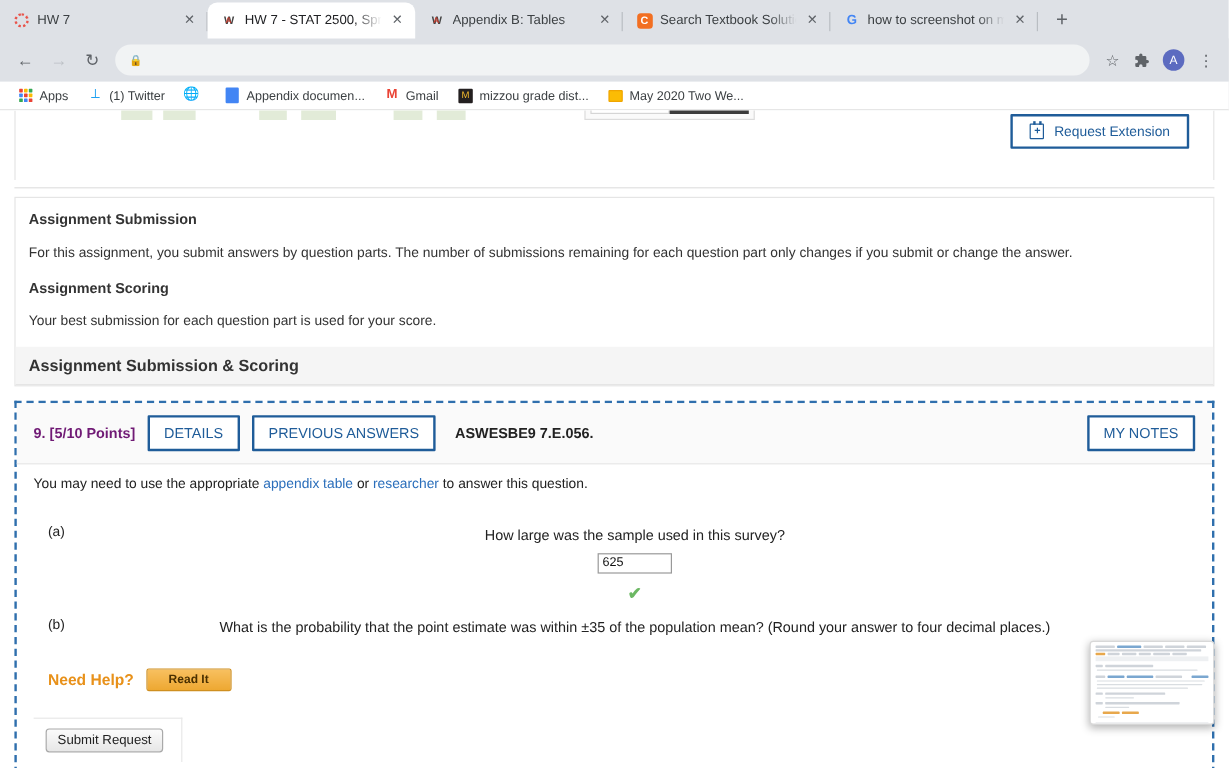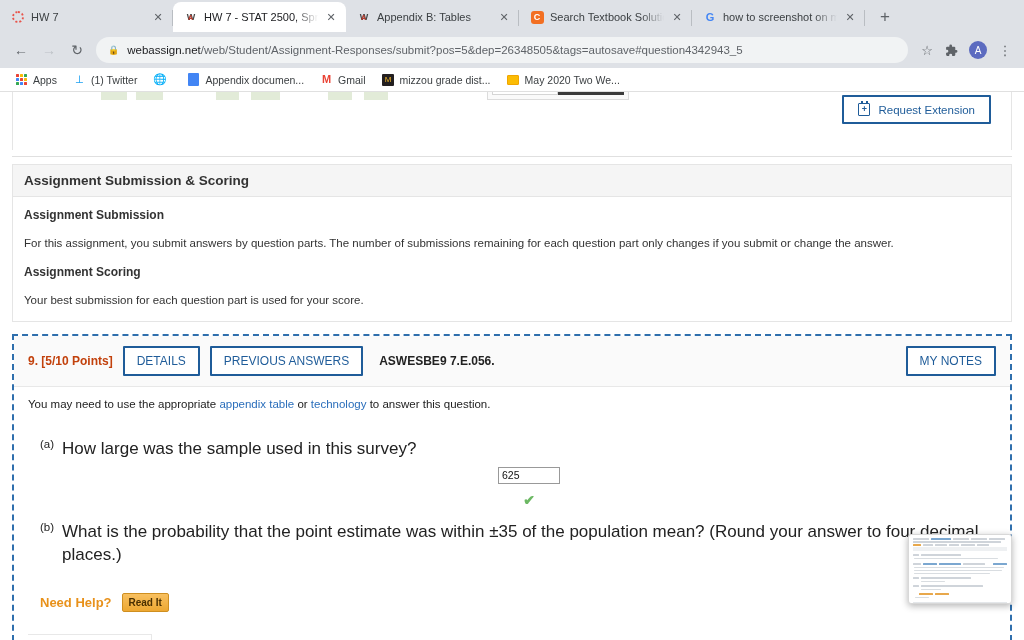--- a/index.html
+++ b/index.html
@@ -188,52 +188,52 @@
   #question-block {
     margin: 12px 12px 0 12px;
     border: 2px dashed #2f6fad; background: #fff;
     position: relative;
   }
   #question-header {
     display: flex; align-items: center; gap: 10px;
     padding: 10px 14px; background: #fafafa;
     border-bottom: 1px solid #e8e8e8;
   }
-  #q-num { font-size: 12px; font-weight: bold; color: #c2410c; white-space: nowrap; }
+  #q-num { font-size: 12px; font-weight: bold; color: #701a75; white-space: nowrap; }
   .q-btn {
     border: 2px solid #1f5c99; color: #1f5c99; background: #fff;
     font-size: 12px; padding: 6px 12px; white-space: nowrap; border-radius: 1px;
   }
   #q-code { font-size: 12px; font-weight: bold; color: #222; margin-left: 6px; }
   #my-notes { margin-left: auto; }
 
   #question-body { padding: 10px 14px 8px 14px; }
   .qtext { font-size: 11.5px; color: #222; margin: 0; line-height: 1.35; }
   .qtext a { color: #2a6ebb; text-decoration: none; }
   .qspace { height: 12px; }
   .part { display: flex; gap: 8px; margin-top: 14px; padding-left: 12px; }
   .part-label { font-size: 11.5px; color: #222; flex: 0 0 auto; }
   .part-content { flex: 1 1 auto; }
-  .part-q { font-size: 17px; color: #222; line-height: 1.35; }
+  .part-q { font-size: 12px; color: #222; line-height: 1.35; text-align: center; }
   .ans-row { display: flex; align-items: center; gap: 9px; margin-top: 6px; flex-direction: column; }
   .ans-input {
     width: 62px; height: 17px; border: 1px solid #999; background: #fff;
     font-size: 10.5px; color: #111; padding: 0 3px; font-family: "Liberation Sans", sans-serif;
     line-height: 17px;
   }
   .mark-ok { color: #6cb863; font-size: 14px; line-height: 1; font-weight: bold; }
   .mark-bad { color: #e8453c; font-size: 13px; line-height: 1; font-weight: bold; }
 
   #need-help-row { display: flex; align-items: center; gap: 10px;
     margin-top: 26px; padding-left: 12px; }
   #need-help-label { color: #e8911a; font-size: 13px; font-weight: bold; }
   #read-it-btn {
     background: linear-gradient(#f8c060, #edA832);
     border: 1px solid #cf8f20; color: #4a3000; font-size: 10px;
-    font-weight: bold; padding: 3px 6px; border-radius: 2px;
+    font-weight: bold; padding: 3px 18px; border-radius: 2px;
   }
 
   #submit-wrap { margin-top: 22px; border-top: 1px solid #e8e8e8;
     border-right: 1px solid #e8e8e8; width: 124px; padding: 8px 10px 8px 10px; }
   #submit-btn {
     background: linear-gradient(#fbfbfb, #e7e7e7);
     border: 1px solid #a9a9a9; border-radius: 3px;
     font-size: 11px; color: #222; padding: 3px 9px;
     font-family: "Liberation Sans", sans-serif;
   }
@@ -300,21 +300,20 @@
 
     <div id="new-tab-btn">+</div>
   </div>
 
   <div id="toolbar">
     <div class="nav-btn">←</div>
     <div class="nav-btn disabled">→</div>
     <div class="nav-btn">↻</div>
     <div id="omnibox">
       <span id="lock-icon">🔒</span>
-      <span id="url-text"><b>webassign.net</b><span>/web/Student/Assignment-Responses/submit?pos=5&amp;dep=26348505&amp;tags=autosave#question4342943_5</span></span>
     </div>
     <div class="tb-icon">☆</div>
     <div class="tb-icon">
       <svg width="13" height="13" viewBox="0 0 24 24" fill="#5f6368">
           <path d="M20.5 11H19V7a2 2 0 0 0-2-2h-4V3.5a2.5 2.5 0 0 0-5 0V5H4a2 2 0 0 0-2 2v3.8h1.5a2.7 2.7 0 0 1 0 5.4H2V20a2 2 0 0 0 2 2h3.8v-1.5a2.7 2.7 0 0 1 5.4 0V22H17a2 2 0 0 0 2-2v-4h1.5a2.5 2.5 0 0 0 0-5z"></path>
         </svg>
     </div>
     <div id="avatar-btn">A</div>
     <div class="tb-icon">⋮</div>
   </div>
@@ -395,40 +394,40 @@
 
     <div id="req-ext">
       <span class="cal">+</span>
       <span>Request Extension</span>
     </div>
   </div>
 
   <div id="hr-under-top"></div>
 
   <div id="submission-panel">
-    <div id="submission-header">Assignment Submission &amp; Scoring</div>
     <div id="submission-body">
       <div class="sub-h">Assignment Submission</div>
       <div class="sub-p">For this assignment, you submit answers by question parts. The number of submissions remaining for each question part only changes if you submit or change the answer.</div>
       <div class="sub-h second">Assignment Scoring</div>
       <div class="sub-p">Your best submission for each question part is used for your score.</div>
     </div>
+    <div id="submission-header">Assignment Submission &amp; Scoring</div>
   </div>
 
   <div id="question-block">
     <div id="question-header">
       <span id="q-num">9.  [5/10 Points]</span>
       <span class="q-btn">DETAILS</span>
       <span class="q-btn">PREVIOUS ANSWERS</span>
       <span id="q-code">ASWESBE9 7.E.056.</span>
       <span class="q-btn" id="my-notes">MY NOTES</span>
     </div>
 
     <div id="question-body">
-      <p class="qtext"><span>You may need to use the appropriate </span><a href="#">appendix table</a><span> or </span><a href="#">technology</a><span> to answer this question.</span></p>
+      <p class="qtext"><span>You may need to use the appropriate </span><a href="#">appendix table</a><span> or </span><a href="#">researcher</a><span> to answer this question.</span></p>
 
       <div class="qspace"></div>
 
 
       <div class="part">
         <span class="part-label">(a)</span>
         <div class="part-content">
           <div class="part-q">How large was the sample used in this survey?</div>
           <div class="ans-row">
             <input class="ans-input" value="625" style="">

